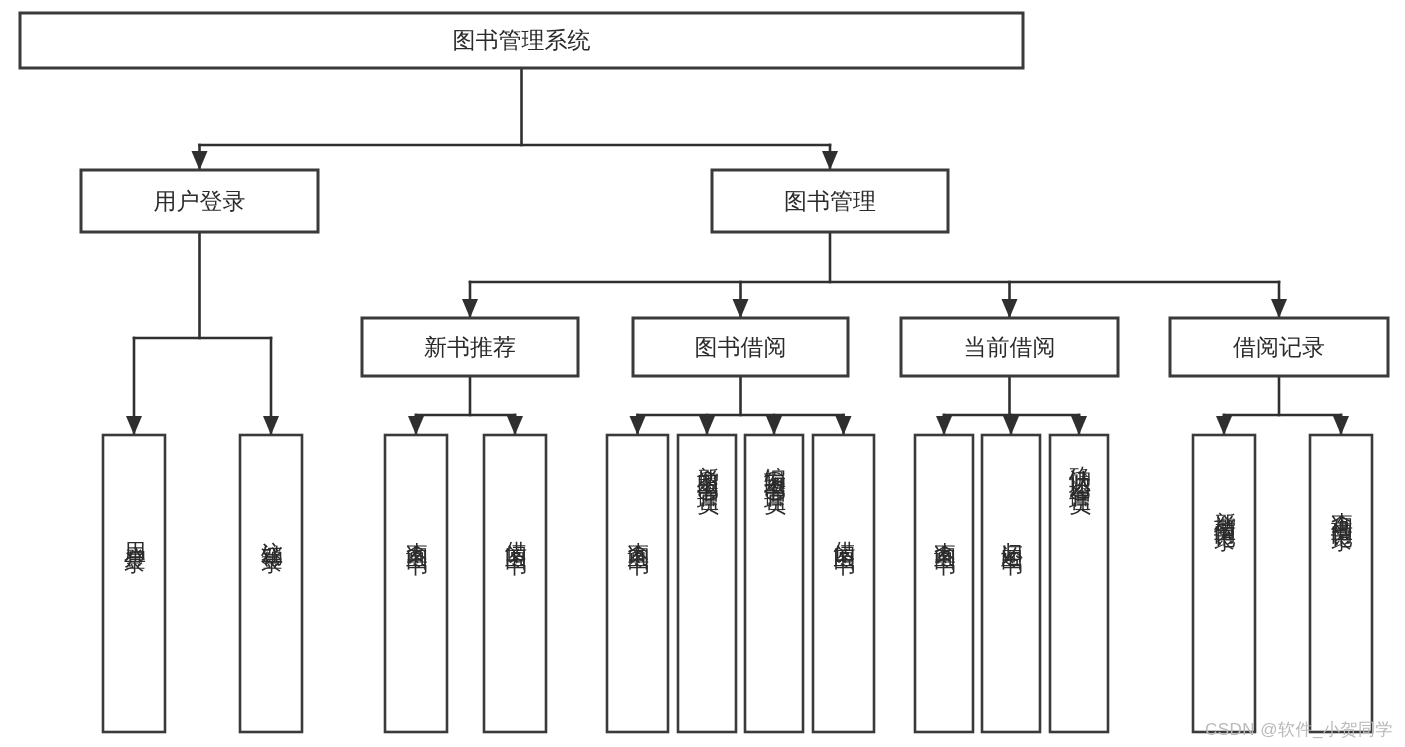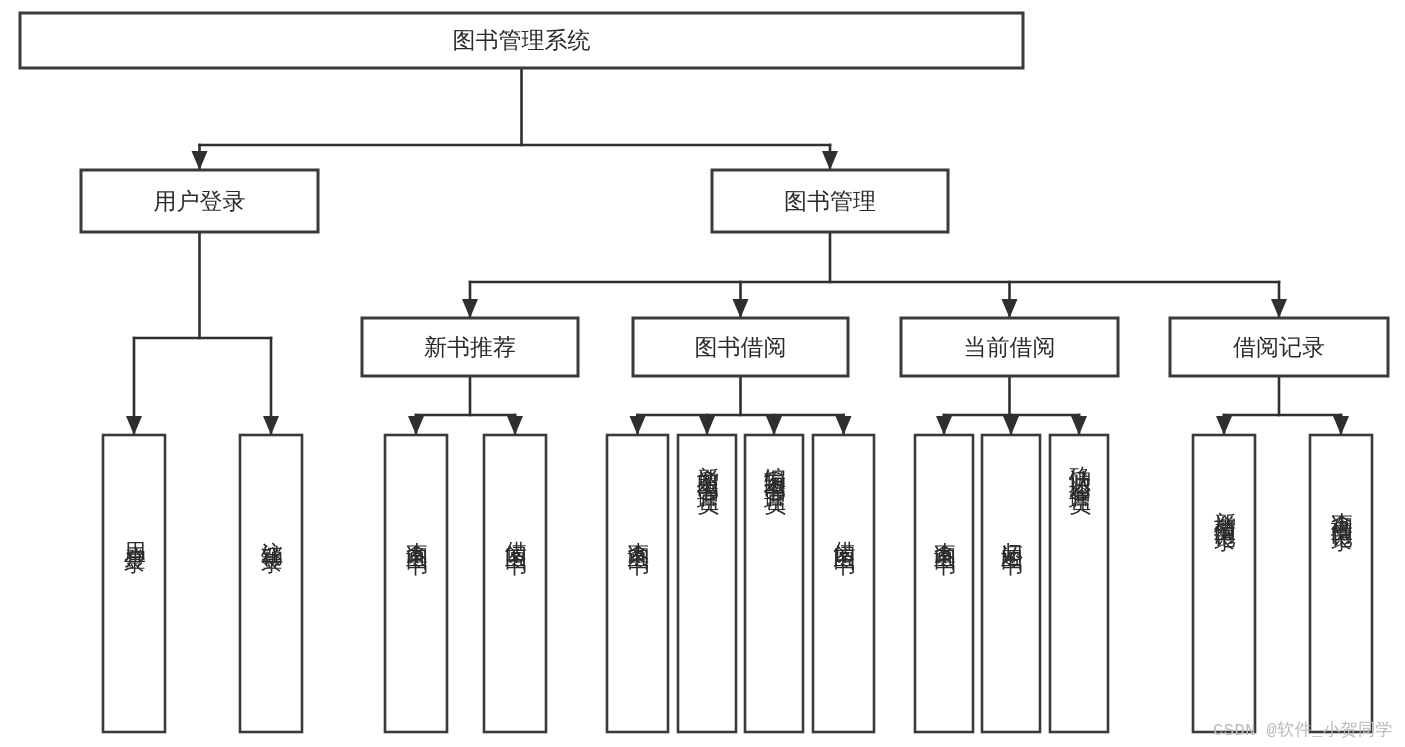--- a/index.html
+++ b/index.html
@@ -55,21 +55,21 @@
   .arrow-head {
     fill: #2f2f2f;
     stroke: none;
   }
   .watermark {
     position: absolute;
     right: 12px;
     bottom: 6px;
     color: #b9b9b9;
     font-size: 17px;
-    font-family: Liberation Mono, monospace;
+    font-family: Liberation Sans, sans-serif;
     white-space: nowrap;
     letter-spacing: 0.5px;
   }
 </style>
 </head>
 <body>
 
 <div id="diagram-root">
   <svg class="flow" viewBox="0 0 1405 747" xmlns="http://www.w3.org/2000/svg">
     <g id="edges-layer">

